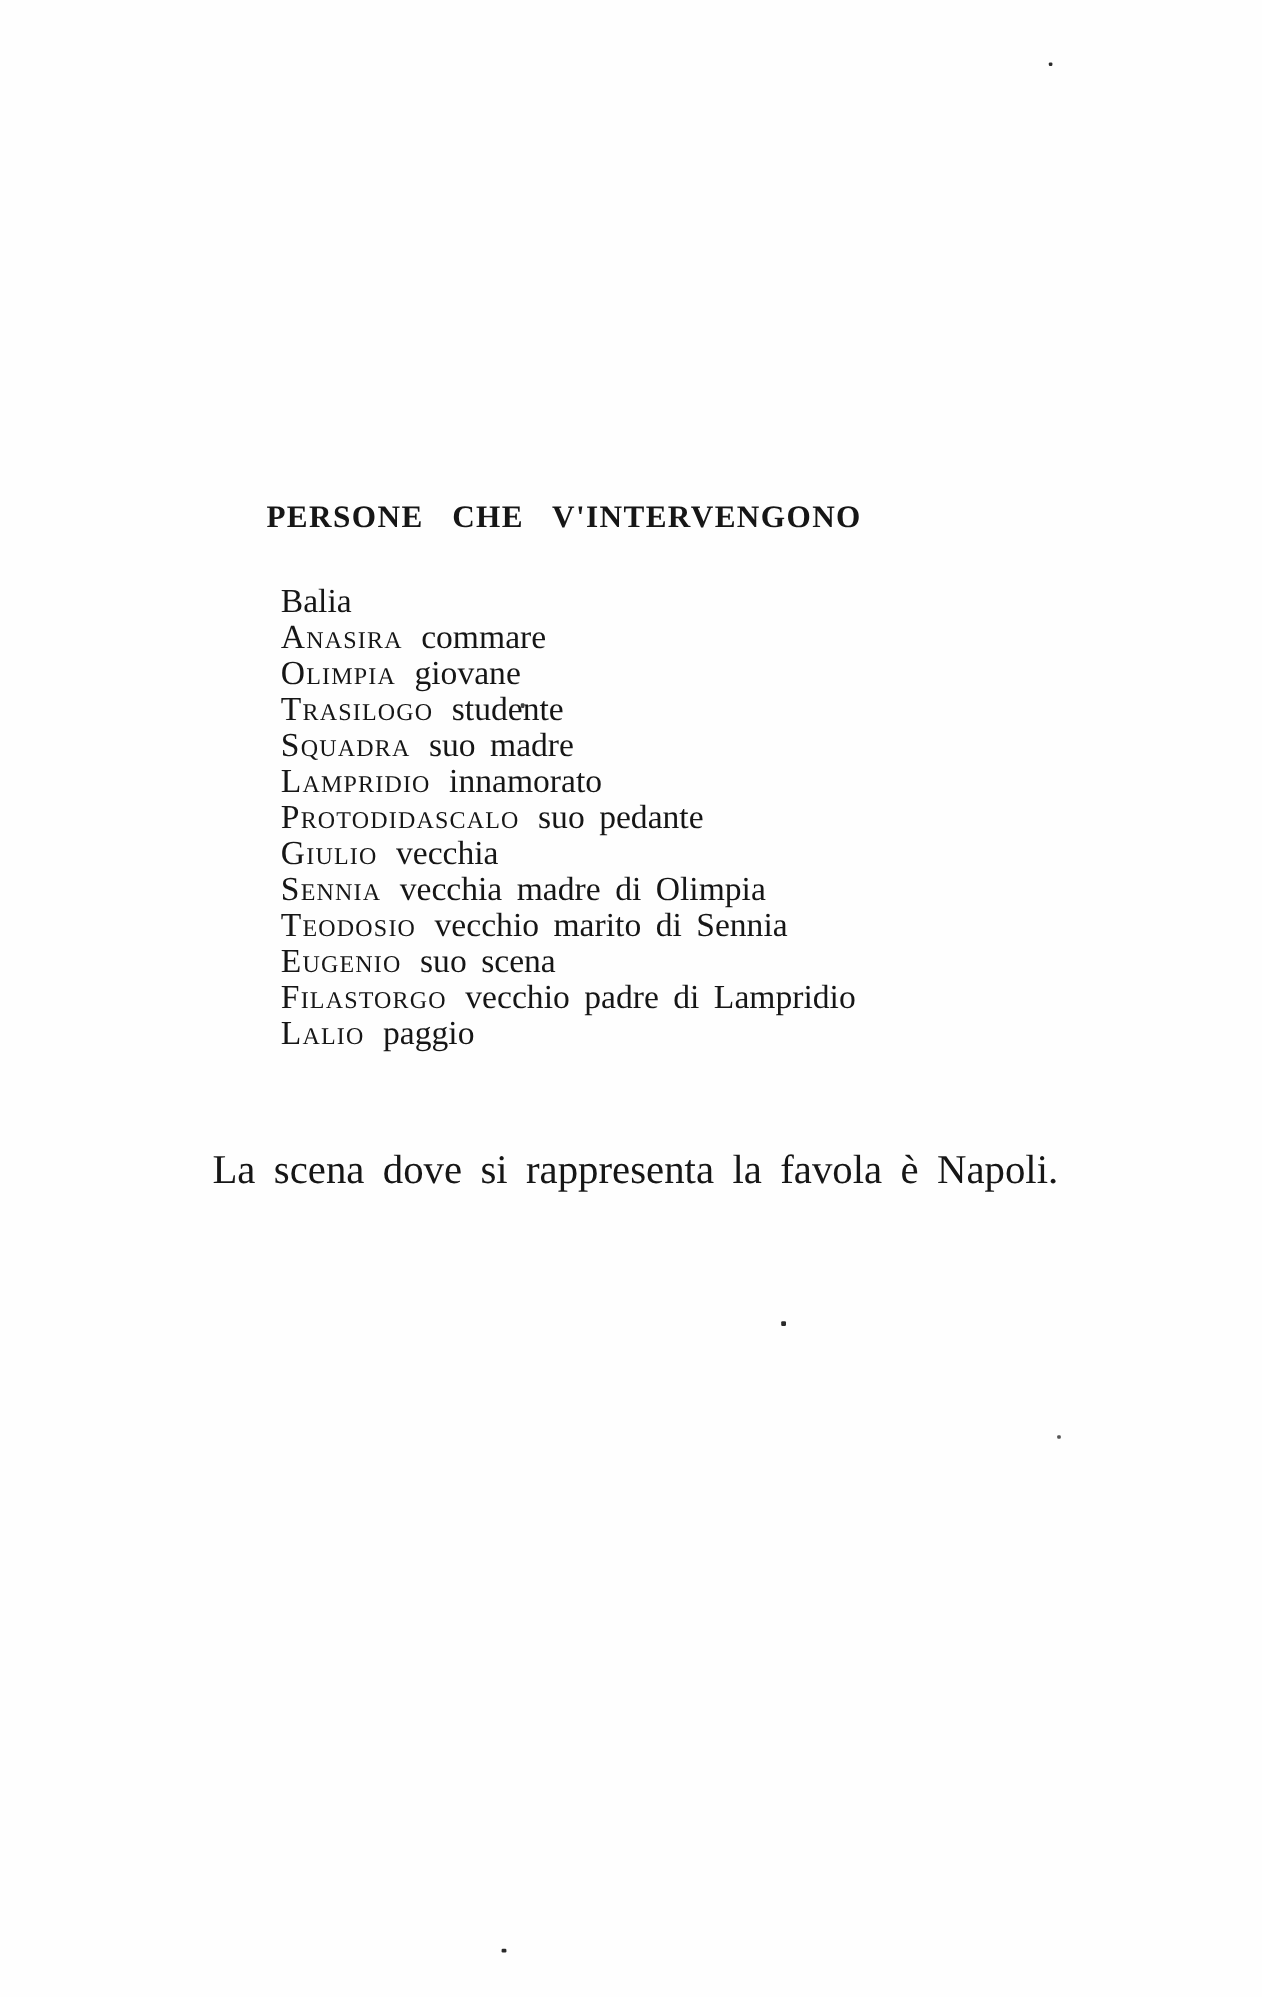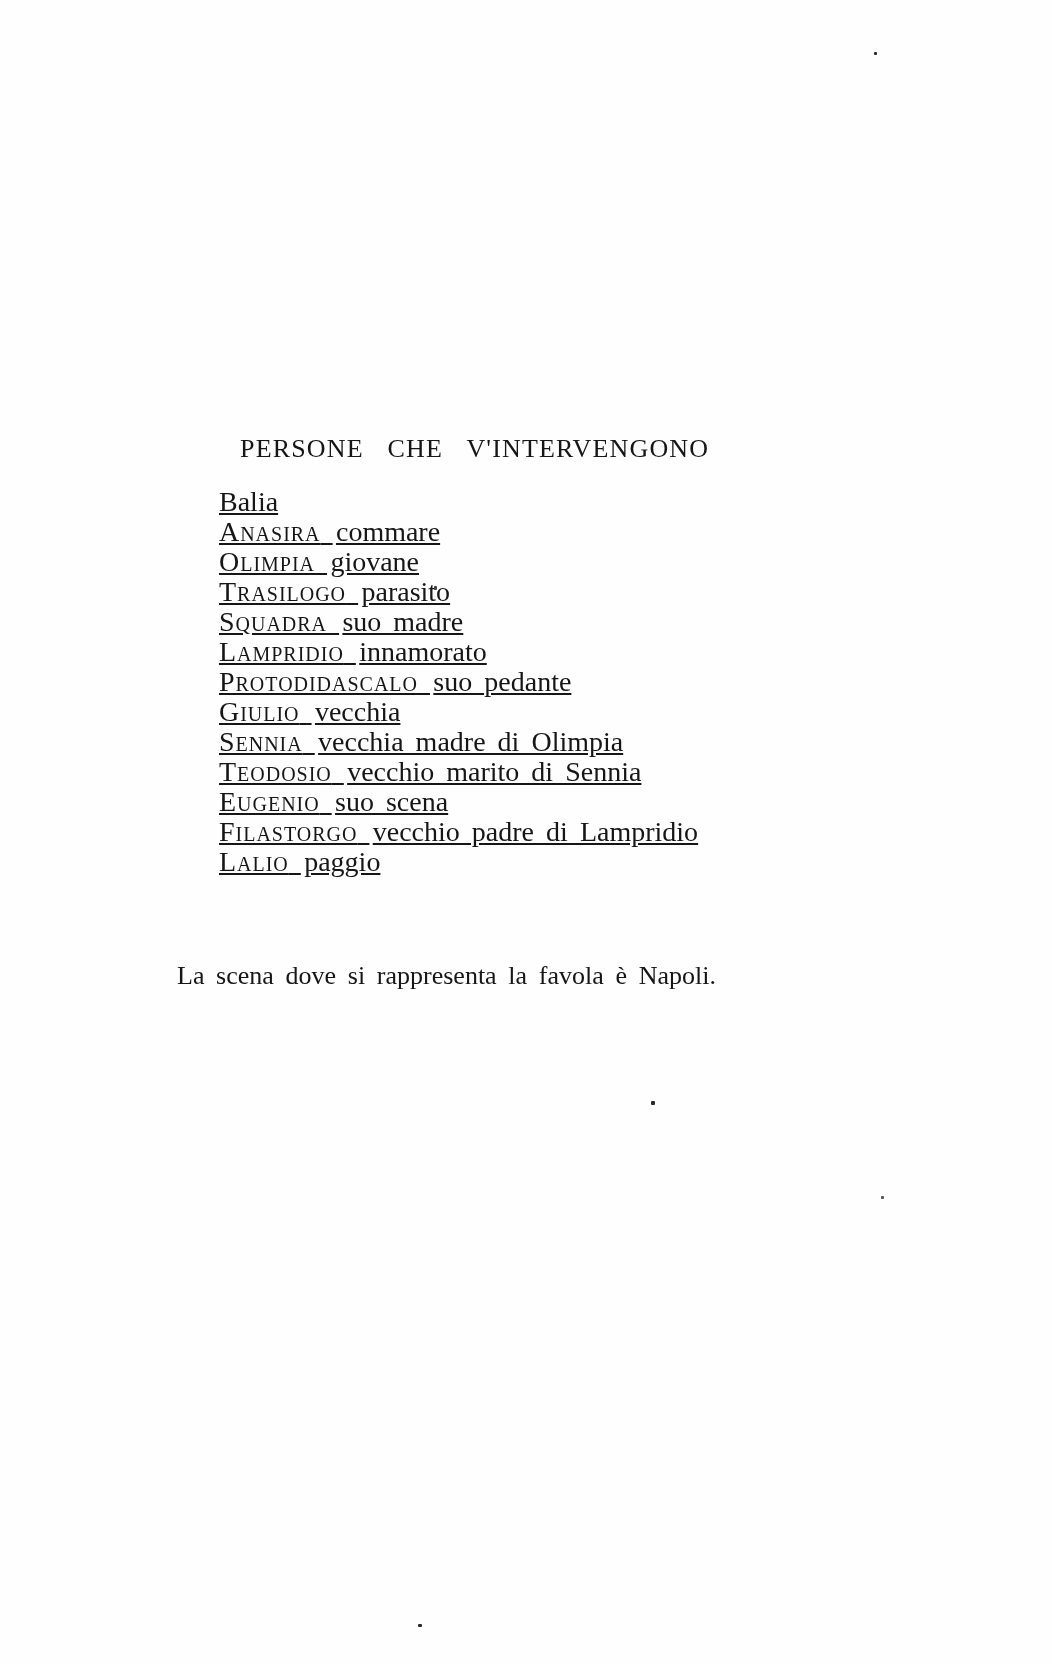--- a/index.html
+++ b/index.html
@@ -24,81 +24,80 @@
     left: 222px;
     top: 416px;
     font-size: 26px;
     line-height: 30px;
     letter-spacing: 0.045em;
     word-spacing: 0.62em;
     white-space: nowrap;
   }
   .char-list {
     position: absolute;
-    left: 219px;
+    left: 234px;
     top: 487px;
-    text-decoration: underline;
   }
   .char-line {
     font-size: 28px;
     line-height: 30px;
     height: 30px;
     white-space: nowrap;
     word-spacing: 0.18em;
   }
   .char-name.sc {
     font-variant: small-caps;
     letter-spacing: 0.035em;
   }
   .char-role {
     margin-left: 0.12em;
   }
   .scene-note {
     position: absolute;
     left: 177px;
     top: 961px;
-    font-size: 26px;
+    font-size: 34px;
     line-height: 30px;
     word-spacing: 0.2em;
     white-space: nowrap;
   }
   .speck {
     position: absolute;
     background: #2a2a2a;
     border-radius: 1px;
   }
   .speck-1 { left: 874px; top: 52px;  width: 3px; height: 3px; }
   .speck-2 { left: 434px; top: 586px; width: 3px; height: 4px; background:#444; }
   .speck-3 { left: 651px; top: 1101px; width: 4px; height: 4px; }
   .speck-4 { left: 881px; top: 1196px; width: 3px; height: 3px; background:#555; }
   .speck-5 { left: 418px; top: 1624px; width: 4px; height: 3px; }
 </style>
 </head>
 <body>
 
 <div class="page">
 
-  <h1 class="page-title" style="font-weight:normal;margin:18px;">PERSONE CHE V'INTERVENGONO</h1>
+  <h1 class="page-title" style="font-weight:bold;margin:0;">PERSONE CHE V'INTERVENGONO</h1>
 
   <div class="char-list">
     <div class="char-line">
       <span class="char-name">Balia</span>
       <span class="char-role"></span>
     </div>
     <div class="char-line">
       <span class="char-name sc">Anasira</span>
       <span class="char-role">commare</span>
     </div>
     <div class="char-line">
       <span class="char-name sc">Olimpia</span>
       <span class="char-role">giovane</span>
     </div>
     <div class="char-line">
       <span class="char-name sc">Trasilogo</span>
-      <span class="char-role">parasito</span>
+      <span class="char-role">studente</span>
     </div>
     <div class="char-line">
       <span class="char-name sc">Squadra</span>
       <span class="char-role">suo madre</span>
     </div>
     <div class="char-line">
       <span class="char-name sc">Lampridio</span>
       <span class="char-role">innamorato</span>
     </div>
     <div class="char-line">

